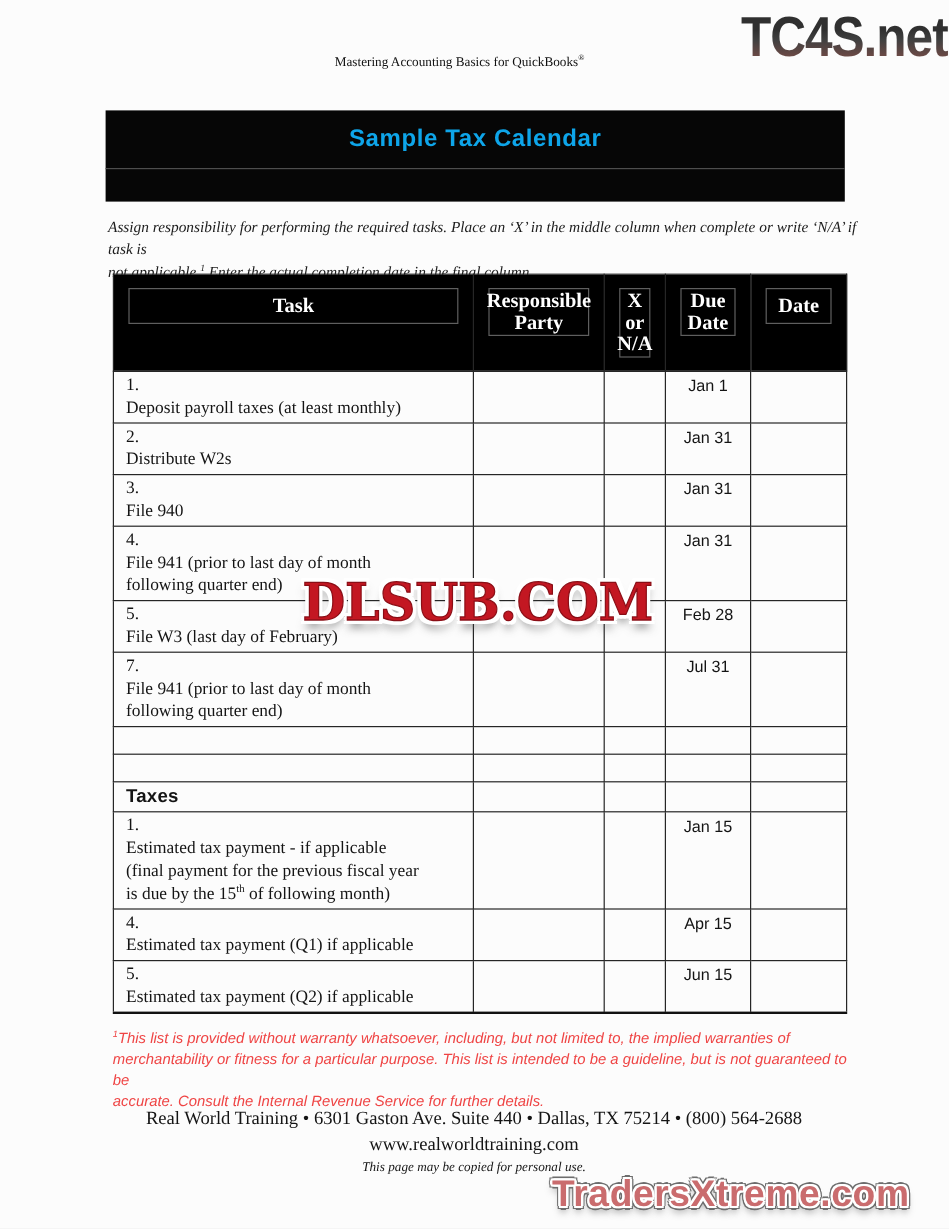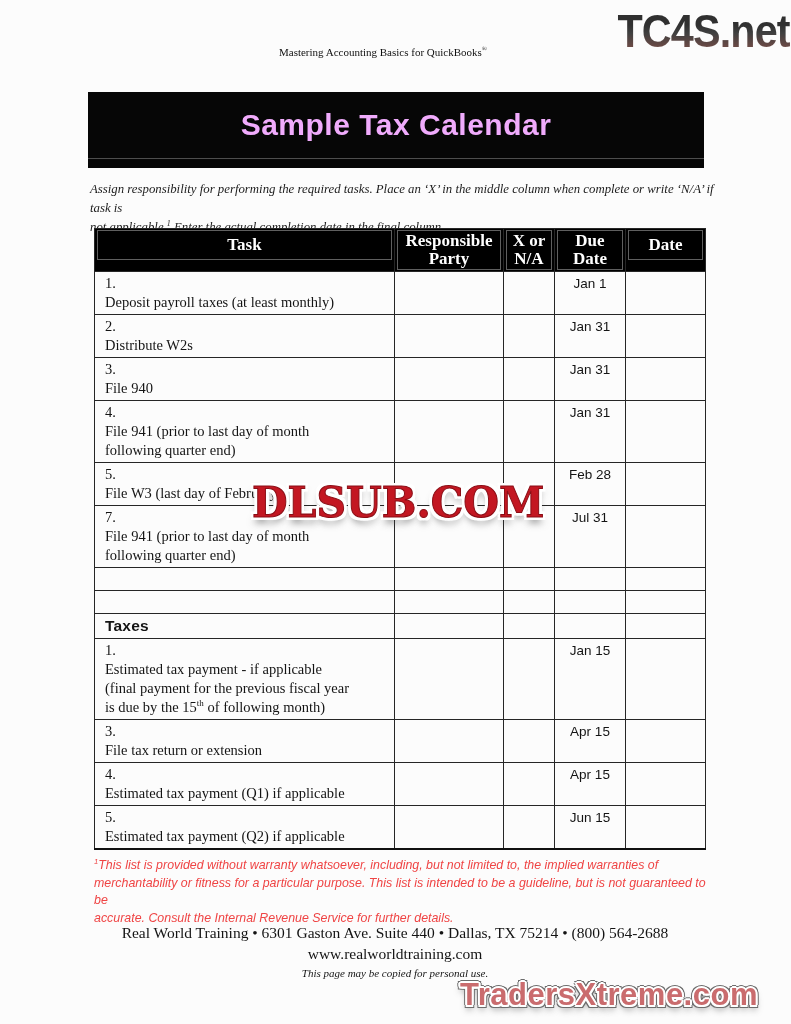--- a/index.html
+++ b/index.html
@@ -25,42 +25,42 @@
   .book-title {
     position:absolute; top:46px; left:0; width:766px;
     text-align:center; font-size:11px; color:#101010;
   }
 
   .banner {
     position:absolute; left:88px; top:92px; width:616px; height:76px;
     background:#060606;
   }
   .banner-title {
-    height:67px; display:flex; align-items:center; justify-content:center;
-    font-family:"Liberation Sans", sans-serif; font-weight:bold;
-    font-size:30px; color:#f0abfc; letter-spacing:.5px;
+    height:49px; display:flex; align-items:center; justify-content:center;
+    font-family:"Liberation Sans", sans-serif; font-weight:bold;
+    font-size:20px; color:#0ea5e9; letter-spacing:.5px;
     border-bottom:1px solid #4d4d4d;
   }
 
   .instructions {
     position:absolute; left:90px; top:180px; width:632px;
     font-style:italic; font-size:12.8px; line-height:1.5;
     white-space:pre-line; color:#1c1c1c;
   }
 
   
   table.taxcal {
     position:absolute; left:94px; top:228px; width:611px;
     border-collapse:collapse; table-layout:fixed;
   }
   table.taxcal td, table.taxcal th { border:1px solid #262626; vertical-align:top; }
   table.taxcal { border:1.5px solid #111; border-bottom-width:2px; }
   th {
     background:#000; color:#fff; font-family:"Liberation Serif", serif;
-    font-weight:bold; font-size:17px; padding:0;
+    font-weight:bold; font-size:17px; padding:10px;
   }
   th .hbox {
     border:1px solid #5f5f5f; min-height:30px; margin:1px 2px;
     display:flex; align-items:center; justify-content:center;
     white-space:pre-line; text-align:center; line-height:1.05; padding:1px 0;
   }
   td { padding:2px 3px; }
   td.col-task { padding:2px 4px 2px 10px; font-size:14.5px; line-height:19px; }
   .num { display:inline-block; width:20px; vertical-align:top; }
   .task-text { display:inline-block; width:268px; vertical-align:top; white-space:pre-line; }
@@ -231,27 +231,20 @@
         <tr class="row-task">
           <td class="col-task"><span class="num">1.</span><span class="task-text">Estimated tax payment - if applicable
 (final payment for the previous fiscal year
 is due by the 15<sup>th</sup> of following month)</span></td>
           <td class="col-resp"></td>
           <td class="col-xna"></td>
           <td class="col-due"><span class="due">Jan 15</span></td>
           <td class="col-date"></td>
         </tr>
         <tr class="row-task">
-          <td class="col-task"><span class="num">3.</span><span class="task-text">File tax return or extension</span></td>
-          <td class="col-resp"></td>
-          <td class="col-xna"></td>
-          <td class="col-due"><span class="due">Apr 15</span></td>
-          <td class="col-date"></td>
-        </tr>
-        <tr class="row-task">
           <td class="col-task"><span class="num">4.</span><span class="task-text">Estimated tax payment (Q1) if applicable</span></td>
           <td class="col-resp"></td>
           <td class="col-xna"></td>
           <td class="col-due"><span class="due">Apr 15</span></td>
           <td class="col-date"></td>
         </tr>
         <tr class="row-task">
           <td class="col-task"><span class="num">5.</span><span class="task-text">Estimated tax payment (Q2) if applicable</span></td>
           <td class="col-resp"></td>
           <td class="col-xna"></td>

